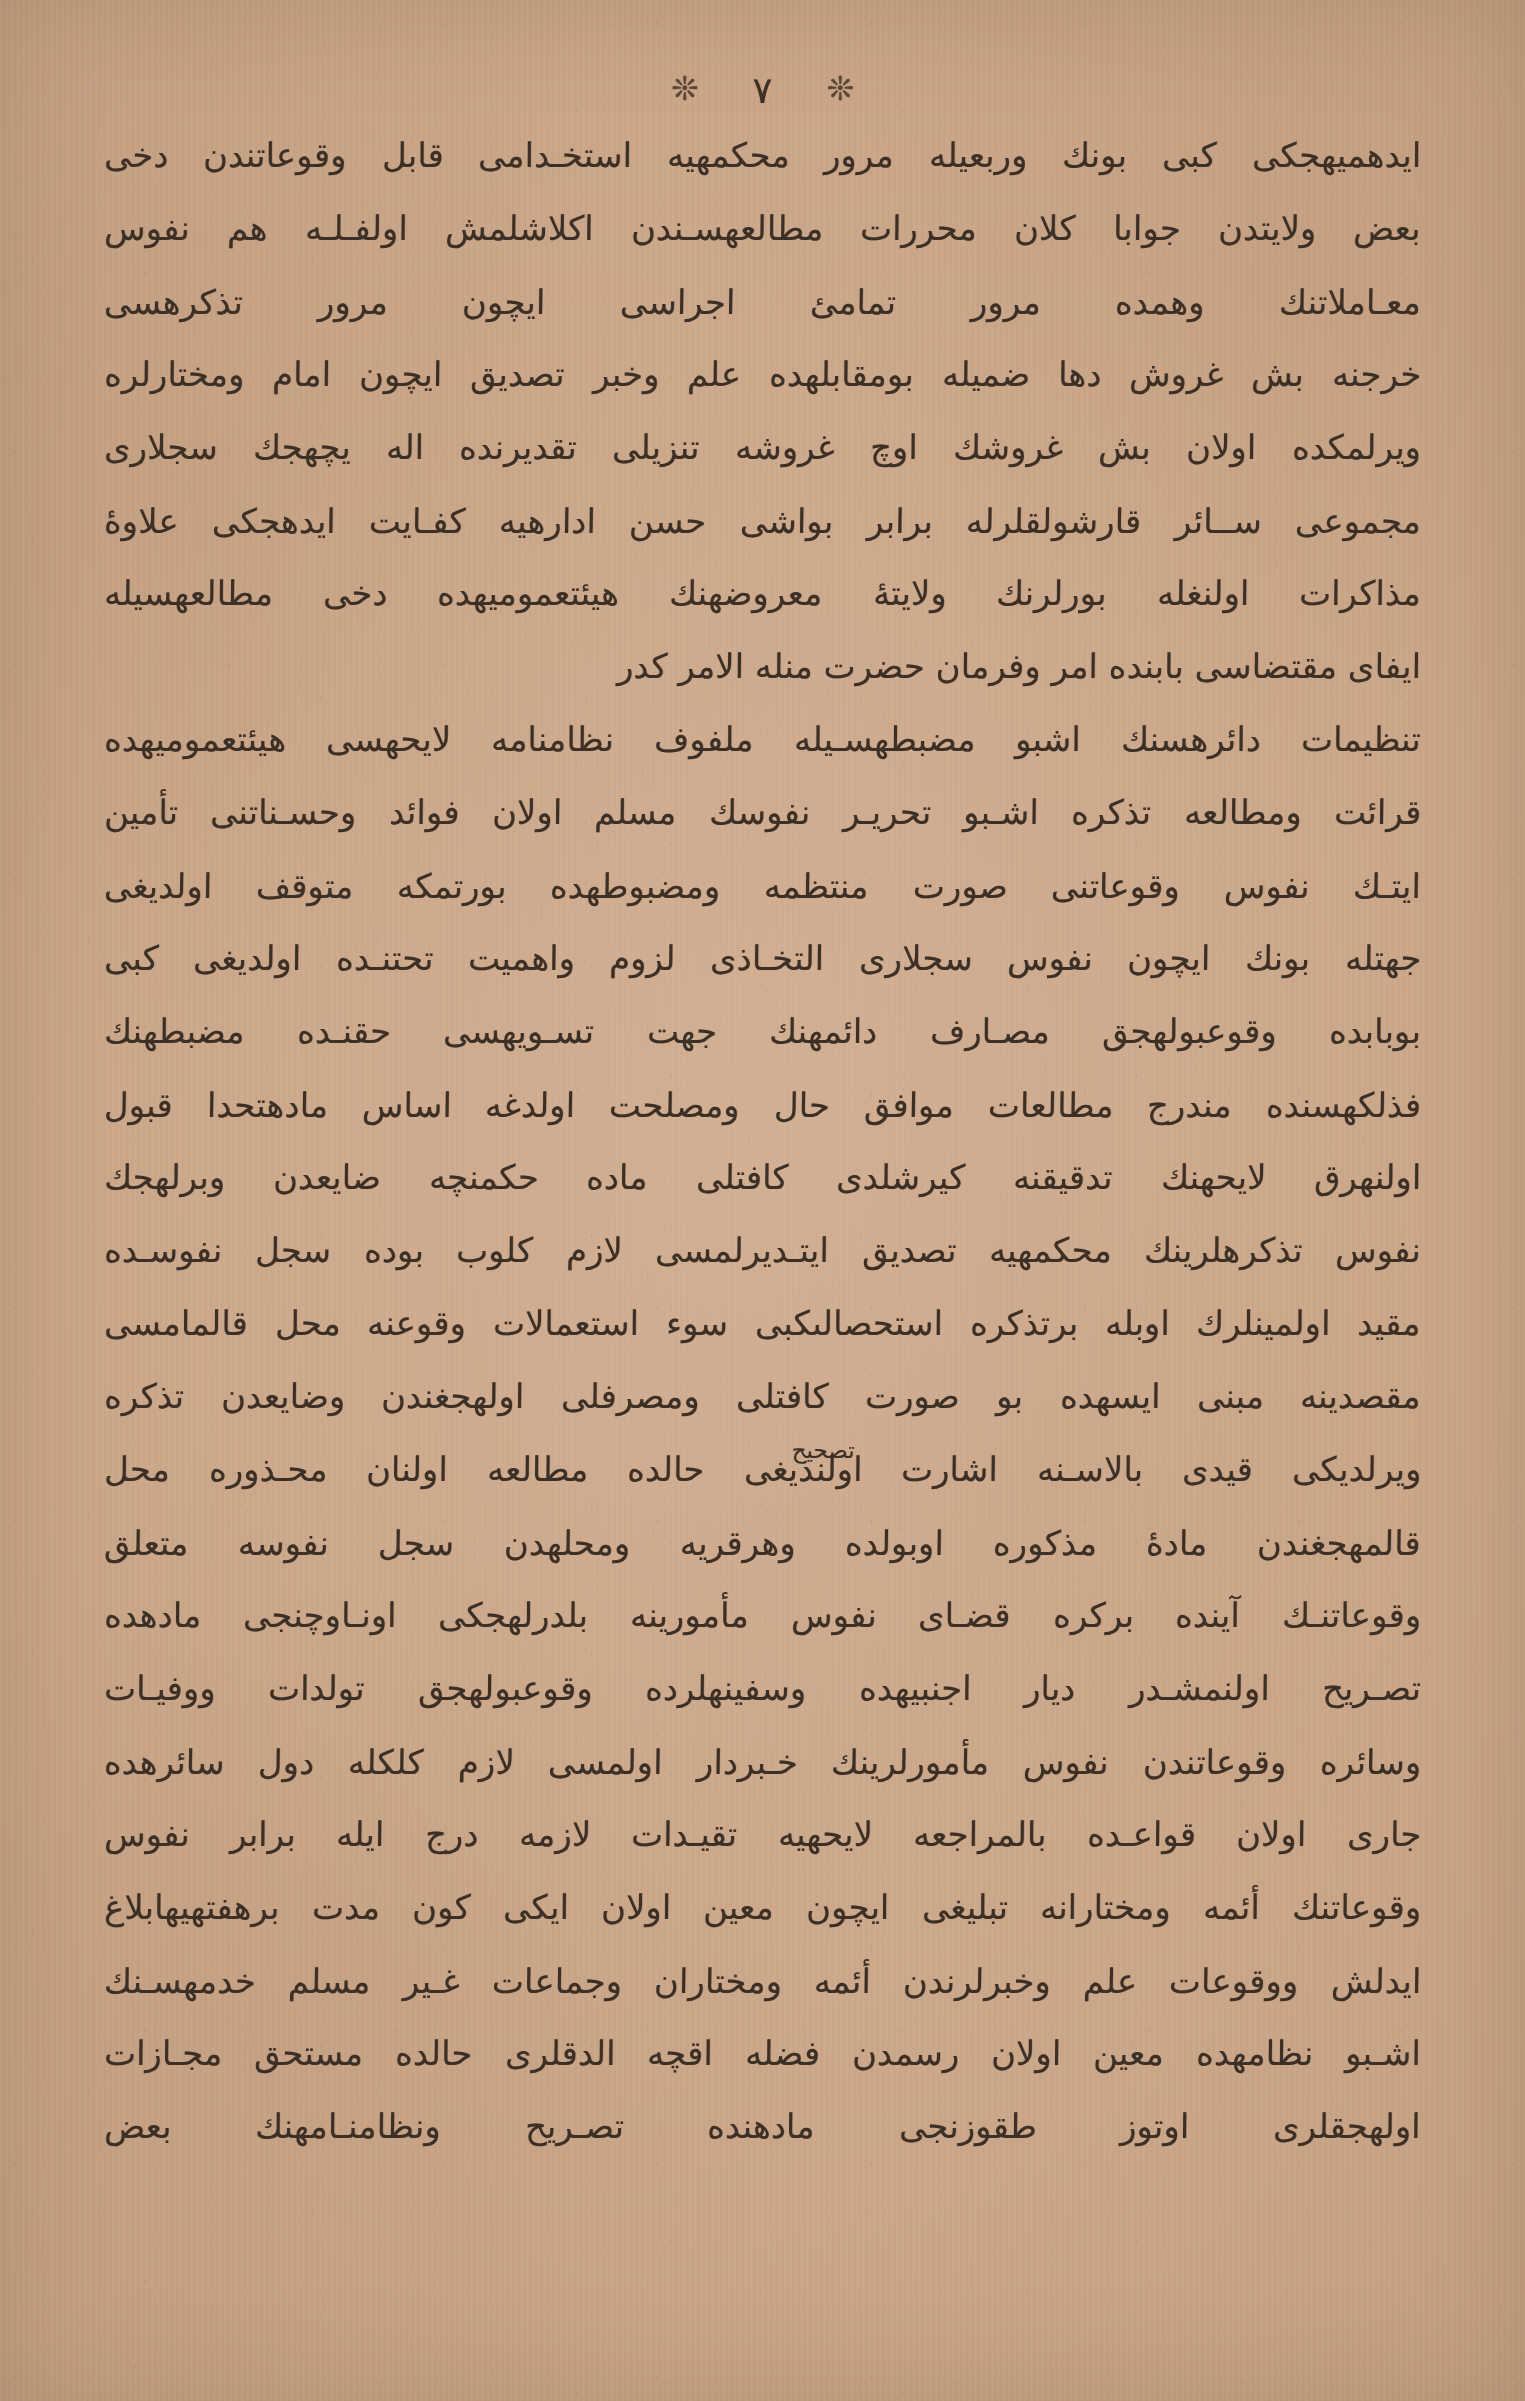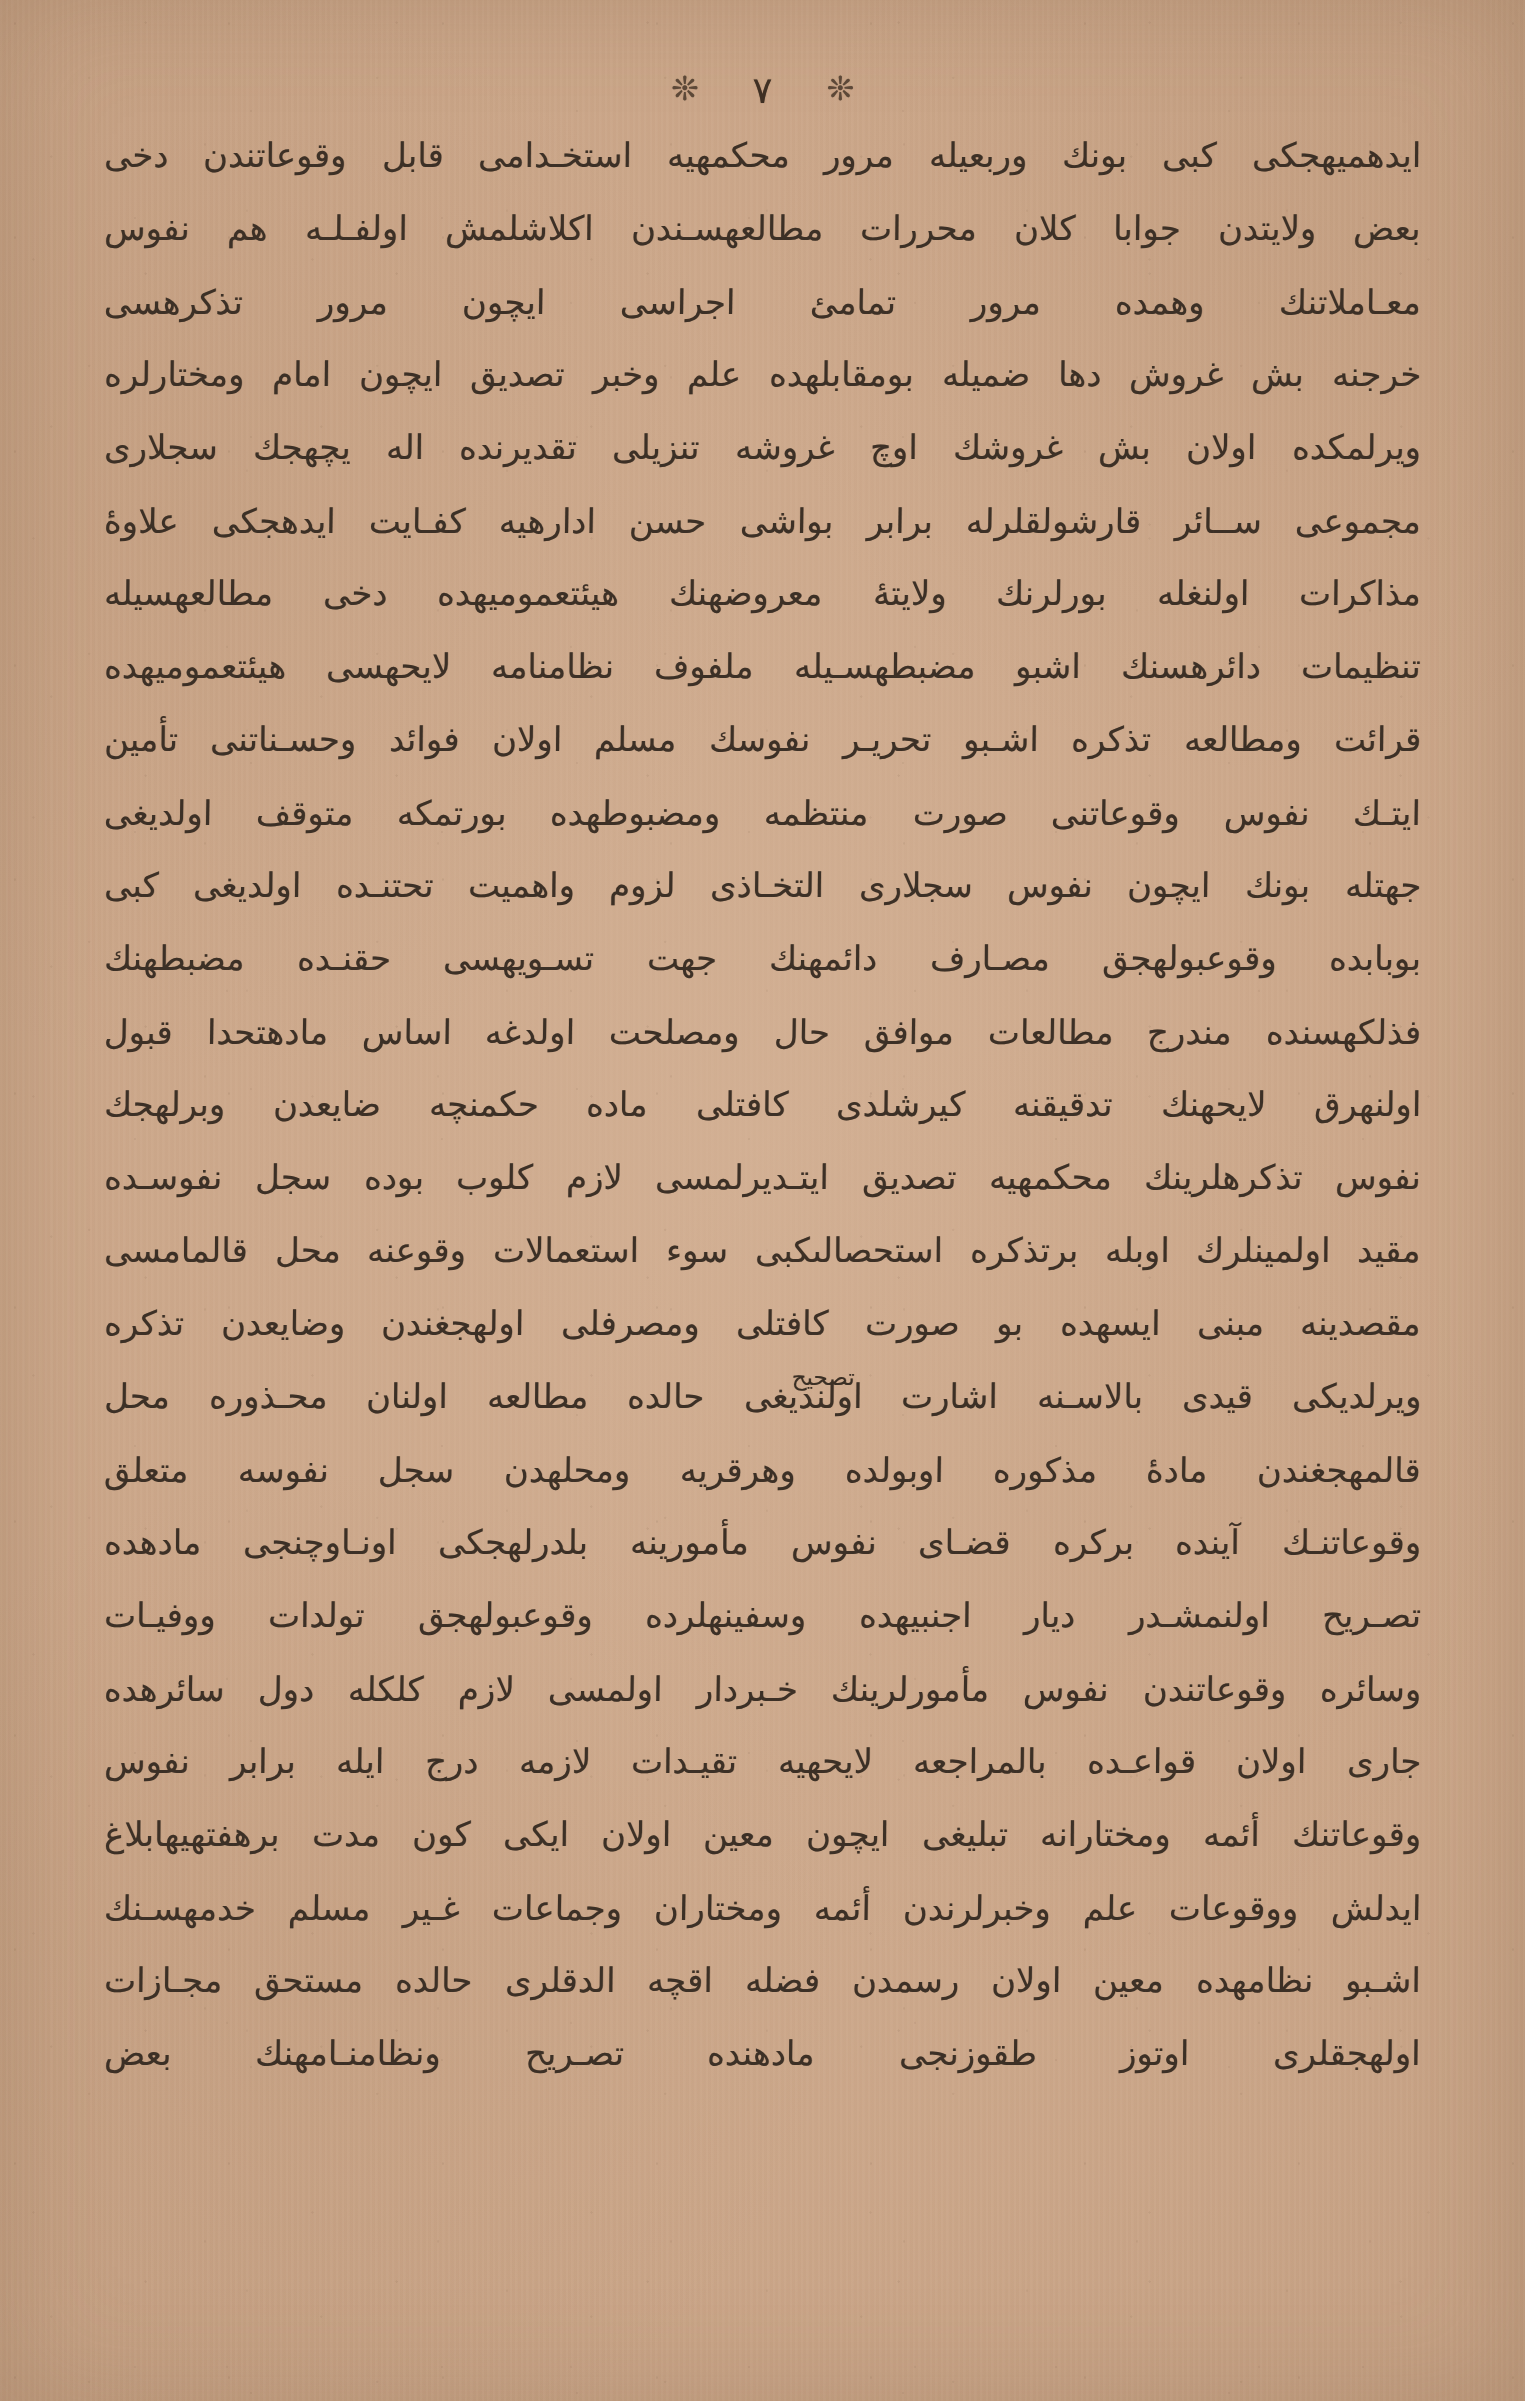--- a/index.html
+++ b/index.html
@@ -250,20 +250,21 @@
         <div class="line">
           <span class="w">مذاكرات</span>
           <span class="w">اولنغله</span>
           <span class="w">بورلرنك</span>
           <span class="w">ولايتهٔ</span>
           <span class="w">معروضهنك</span>
           <span class="w">هيئتعموميهده</span>
           <span class="w">دخى</span>
           <span class="w">مطالعهسيله</span>
         </div>
+        <div class="line ragged"><span class="w">ايفاى مقتضاسى بابنده امر وفرمان حضرت منله الامر كدر</span></div>
       </div>
       <div class="para">
         <div class="line">
           <span class="w">تنظيمات</span>
           <span class="w">دائرهسنك</span>
           <span class="w">اشبو</span>
           <span class="w">مضبطهسـيله</span>
           <span class="w">ملفوف</span>
           <span class="w">نظامنامه</span>
           <span class="w">لايحهسى</span>

